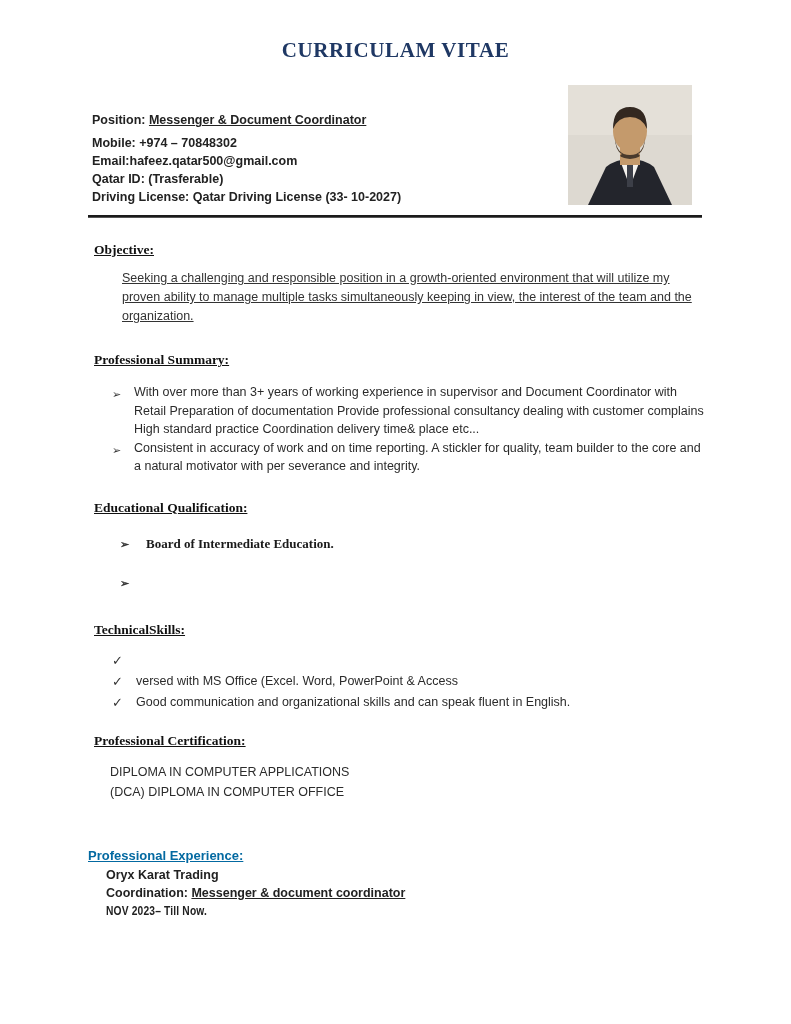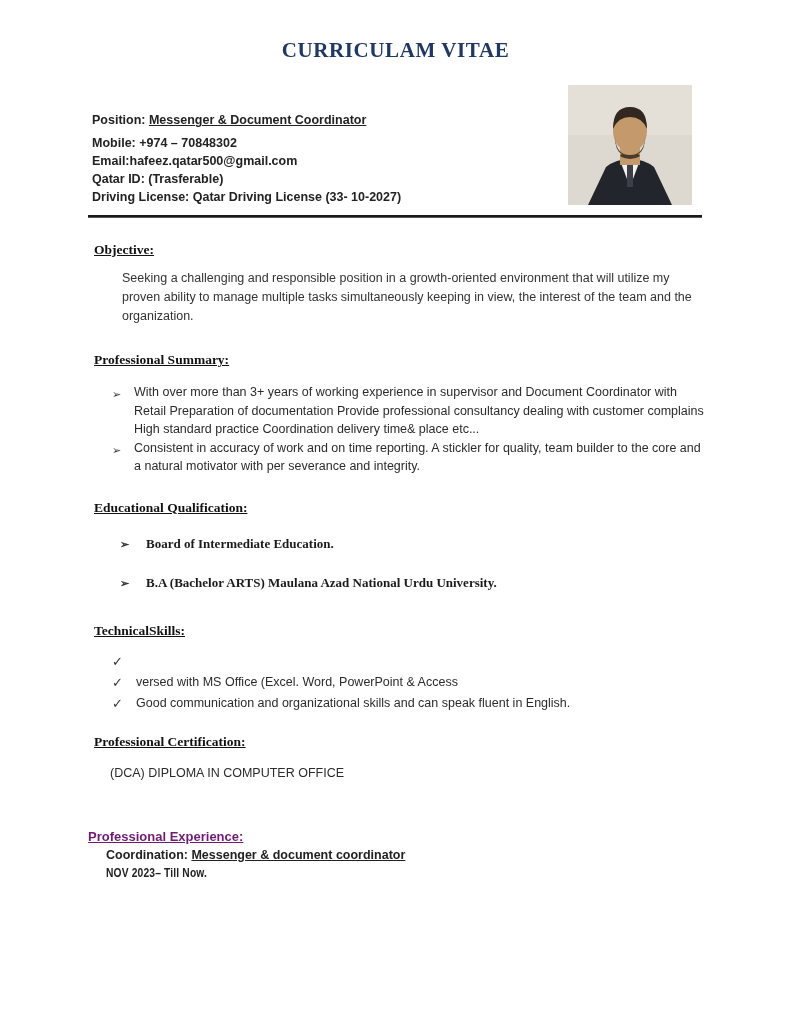--- a/index.html
+++ b/index.html
@@ -52,20 +52,21 @@
     font-weight:bold;
     text-decoration:underline;
     color:#111;
   }
   .objective-heading { margin-top:24px; }
   .objective-text {
     margin:11px 90px 0 122px;
     font-size:12.5px;
     line-height:19px;
     color:#333;
+    text-decoration:underline;
   }
   .summary-heading { margin-top:26px; }
   .bullet-list { margin:15px 80px 0 112px; }
   .bullet-item {
     display:flex;
     font-size:12.5px;
     line-height:18.5px;
     color:#2b2b2b;
   }
   .bullet-glyph {
@@ -102,21 +103,21 @@
     color:#2b2b2b;
   }
   .experience-block {
     margin:46px 0 0 88px;
     font-size:12.5px;
   }
   .experience-heading {
     font-weight:bold;
     text-decoration:underline;
     font-size:13px;
-    color:#701a75;
+    color:#0369a1;
   }
   .exp-company { margin:5px 0 0 18px; font-weight:bold; }
   .exp-designation { margin:4px 0 0 18px; font-weight:bold; }
   .exp-period {
     margin:4px 0 0 18px;
     font-weight:bold;
     display:inline-block;
     transform:scaleX(0.82);
     transform-origin:left;
     letter-spacing:0.2px;
@@ -171,46 +172,47 @@
   </div>
 
   <div class="section-heading edu-heading">Educational Qualification:</div>
   <div class="edu-list">
     <div class="edu-item">
       <span class="bullet-glyph">➢</span>
       <span>Board of Intermediate Education.</span>
     </div>
     <div class="edu-item">
       <span class="bullet-glyph">➢</span>
-      <span>B.A (Bachelor ARTS) Maulana Azad National Urdu University.</span>
     </div>
   </div>
 
   <div class="section-heading skills-heading">TechnicalSkills:</div>
   <div class="check-list">
     <div class="check-item">
       <span class="check-glyph">✓</span>
     </div>
     <div class="check-item">
       <span class="check-glyph">✓</span>
       <span>versed with MS Office (Excel. Word, PowerPoint &amp; Access</span>
     </div>
     <div class="check-item">
       <span class="check-glyph">✓</span>
       <span>Good communication and organizational skills and can speak fluent in English.</span>
     </div>
   </div>
 
   <div class="section-heading cert-heading">Professional Certification:</div>
   <div class="cert-lines">
+    <div>DIPLOMA IN COMPUTER APPLICATIONS</div>
     <div>(DCA) DIPLOMA IN COMPUTER OFFICE</div>
   </div>
 
   <div class="experience-block">
     <div class="experience-heading">Professional Experience:</div>
+    <div class="exp-company">Oryx Karat Trading</div>
     <div class="exp-designation">
       <span>Coordination: </span><span class="u">Messenger &amp; document coordinator</span>
     </div>
     <div>
       <span class="exp-period">NOV 2023– Till Now.</span>
     </div>
   </div>
 
 </div>
 

